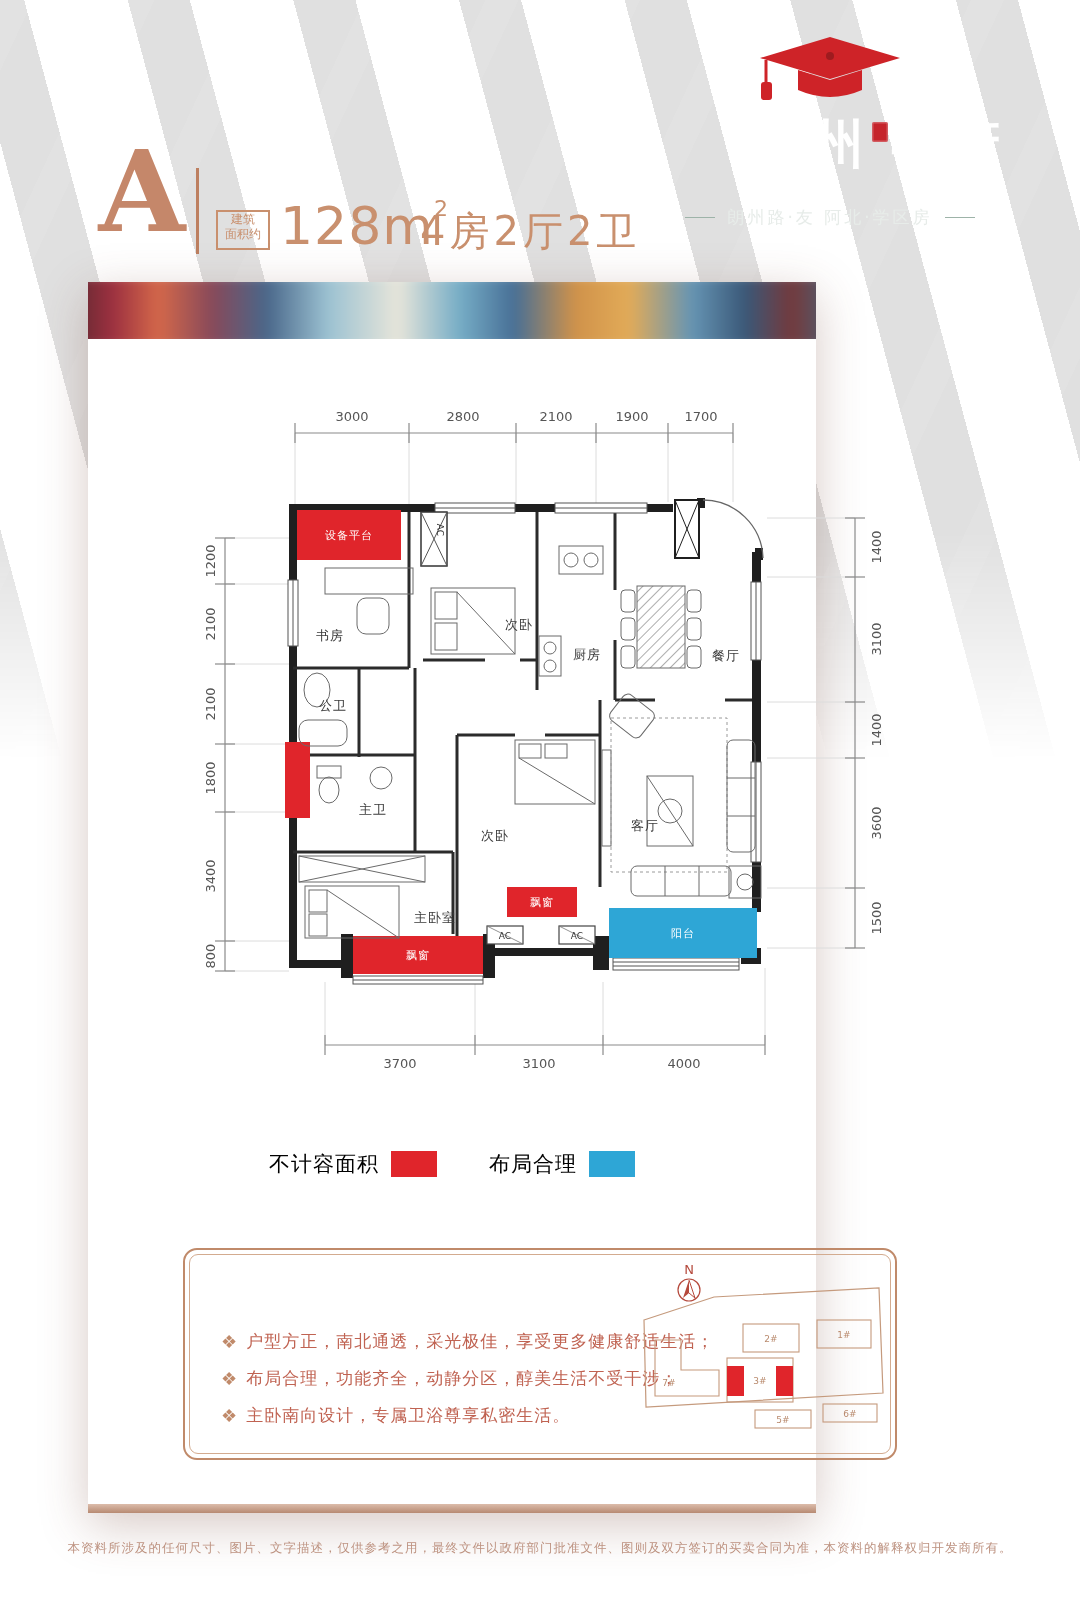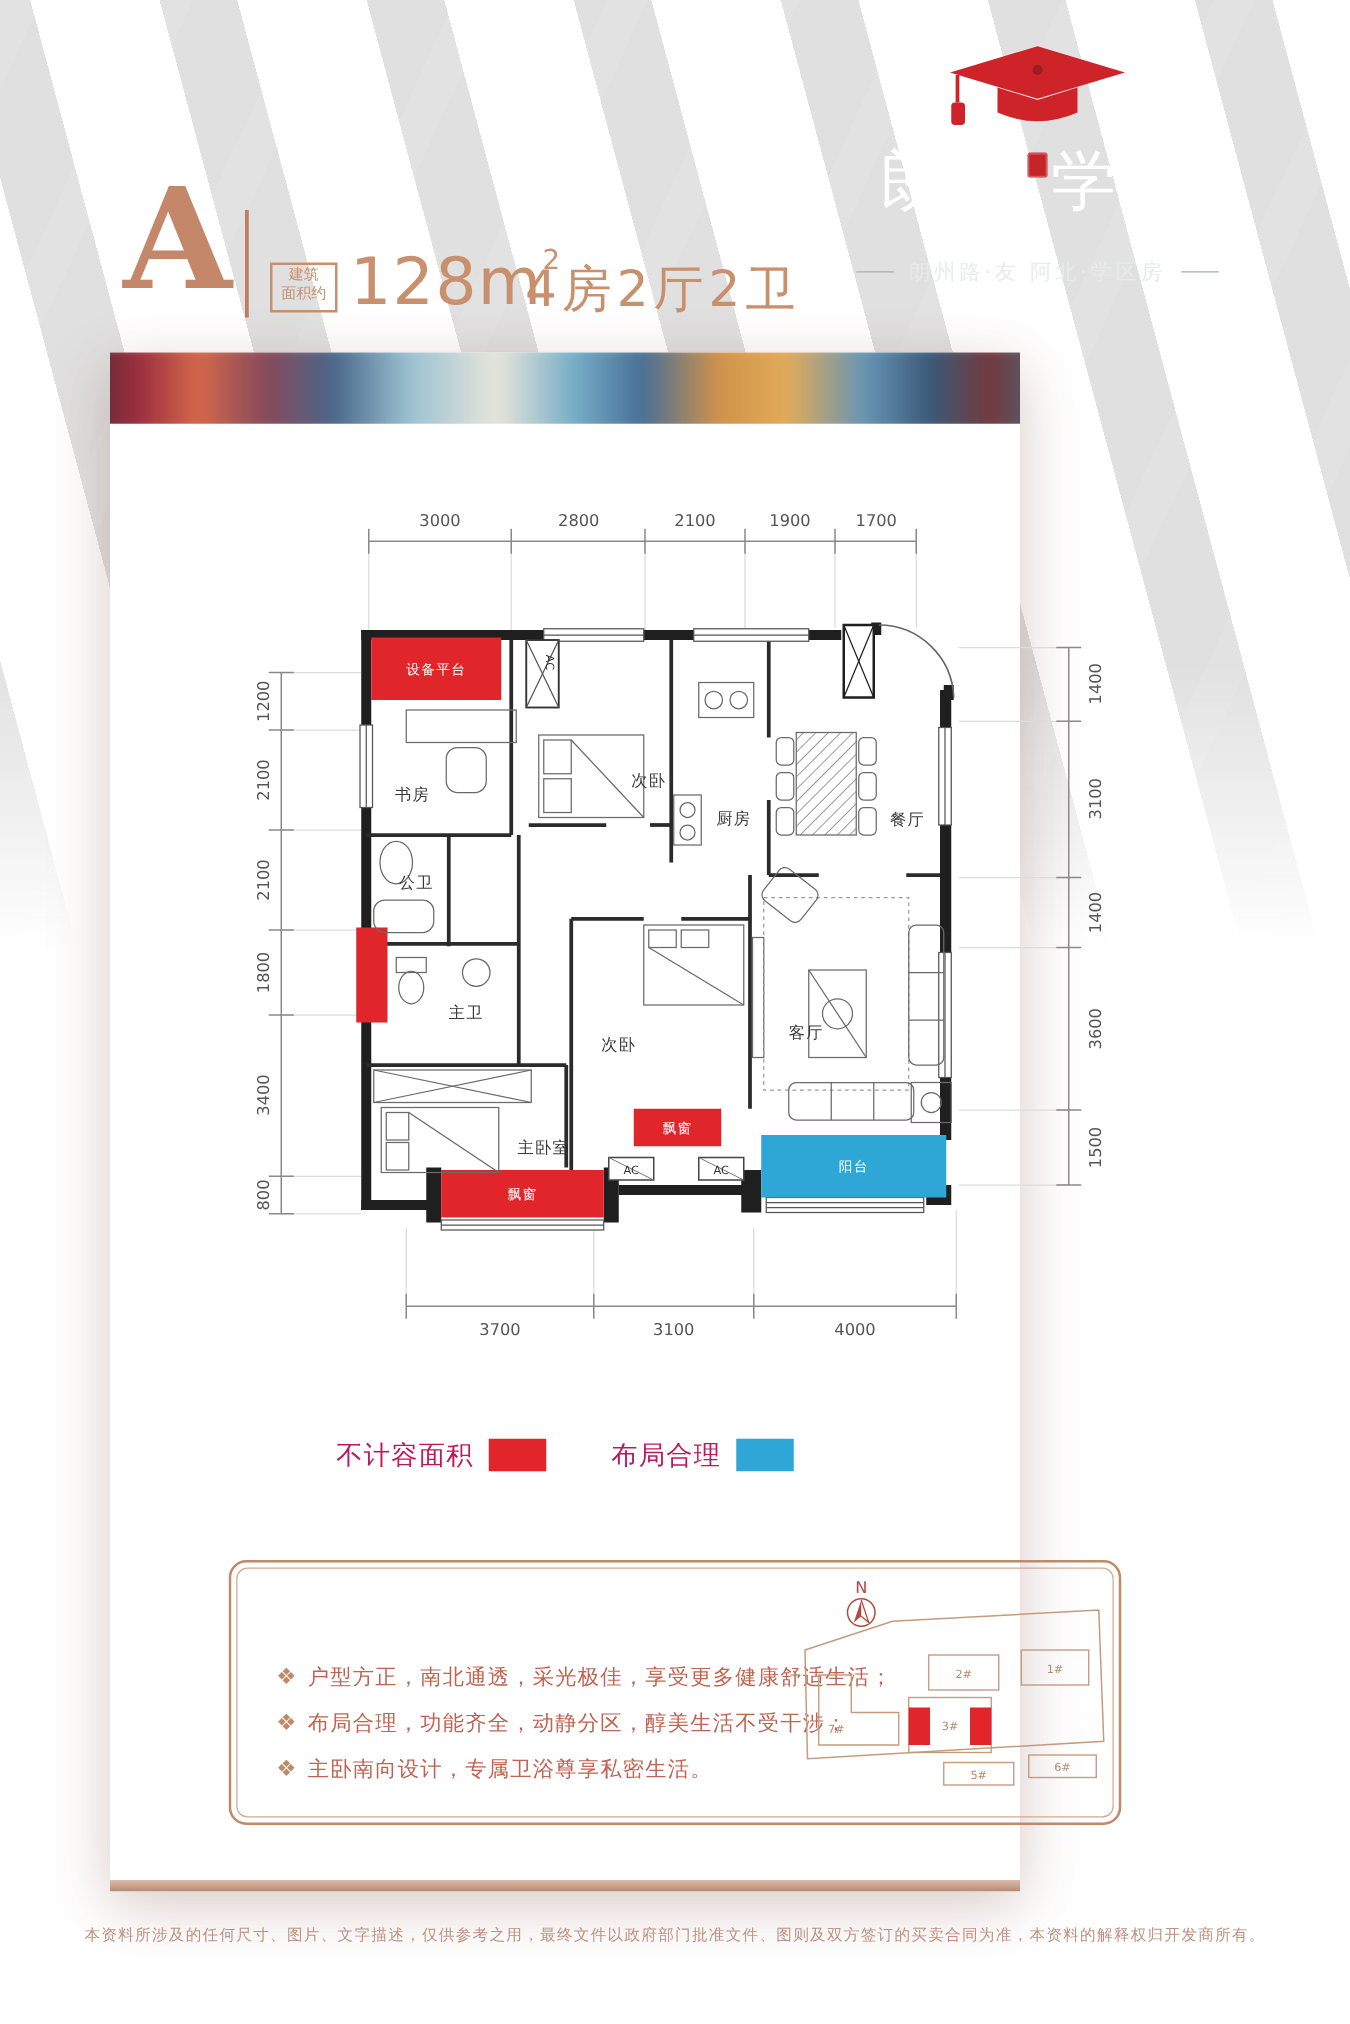--- a/index.html
+++ b/index.html
@@ -23,40 +23,40 @@
   .unit-title{position:absolute;left:216px;top:150px;font-size:38px;color:#c9906e;letter-spacing:3px;}
   .area-badge{position:absolute;left:216px;top:210px;width:54px;height:40px;border:2px solid #c9906e;
     color:#c9906e;font-size:12px;line-height:1.25;text-align:center;padding-top:0;box-sizing:border-box;}
   .area-value{position:absolute;left:280px;top:196px;color:#c9906e;font-size:52px;letter-spacing:1px;}
   .area-value sup{font-size:22px;vertical-align:28px;}
   .rooms-summary{position:absolute;left:420px;top:204px;color:#c9906e;font-size:40px;letter-spacing:4px;}
   
   .logo{position:absolute;left:655px;top:34px;width:350px;text-align:center;}
   .logo .cap{display:block;margin:0 auto;}
   .logo-name{margin-top:2px;color:#ffffff;font-family:"DejaVu Serif","Liberation Serif",serif;
-    font-weight:400;font-size:52px;letter-spacing:5px;white-space:nowrap;}
+    font-weight:700;font-size:52px;letter-spacing:5px;white-space:nowrap;text-align:right;}
   .logo-seal{display:inline-block;width:16px;height:20px;background:#c5242b;border-radius:2px;
     margin:0 3px;transform:translateY(-20px);box-shadow:inset 0 0 0 1.5px rgba(255,255,255,.25);}
   .logo-tagline{margin-top:26px;color:#e7ece9;font-size:17px;letter-spacing:3px;
     display:flex;align-items:center;justify-content:center;gap:12px;}
   .logo-tagline::before,.logo-tagline::after{content:"";width:30px;height:1px;background:#9db3a8;}
   
   .card{position:absolute;left:88px;top:282px;width:728px;height:1231px;background:#ffffff;
     box-shadow:0 12px 45px rgba(110,60,45,.28);}
   .artband{position:absolute;left:0;top:0;width:100%;height:57px;overflow:hidden;}
   .artband>div{position:absolute;left:-3%;top:-8px;width:106%;height:75px;filter:blur(6px);
     background:linear-gradient(90deg,#56282e 0%,#9c3040 6%,#d4684a 12%,#87495a 19%,#49678a 26%,
       #9cc2d2 34%,#e7e5da 43%,#76adc6 51%,#476f96 58%,#d0924a 66%,#e2ab58 73%,#6695b4 81%,
       #3a5878 88%,#74393c 94%,#48667a 100%);}
   .footbar{position:absolute;left:0;bottom:0;width:100%;height:9px;
     background:linear-gradient(180deg,#dcbcab,#b78a72);}
   
   .legend{position:absolute;left:0;top:868px;width:100%;display:flex;justify-content:center;gap:52px;}
   .legend-item{display:flex;align-items:center;gap:12px;}
-  .legend-label{font-size:21px;color:#be185d;letter-spacing:1px;}
+  .legend-label{font-size:21px;color:#000000;letter-spacing:1px;}
   .legend-swatch{width:46px;height:26px;}
   
   .features{position:absolute;left:95px;top:966px;width:714px;height:212px;
     border:2px solid #c08a6a;border-radius:14px;box-sizing:border-box;}
   .features::before{content:"";position:absolute;inset:4px;border:1px solid #d3ab8f;border-radius:9px;pointer-events:none;}
   .features-title{position:absolute;left:36px;top:26px;font-size:24px;font-weight:700;color:#b5493c;letter-spacing:2px;}
   .bullets{position:absolute;left:36px;top:66px;}
   .bullet{display:flex;align-items:center;gap:8px;margin-top:14px;font-size:17px;color:#c06352;letter-spacing:1px;}
   .bullet .diamond-icon{color:#c08a6a;font-size:18px;line-height:1;}
   .siteplan{position:absolute;right:6px;top:4px;}

